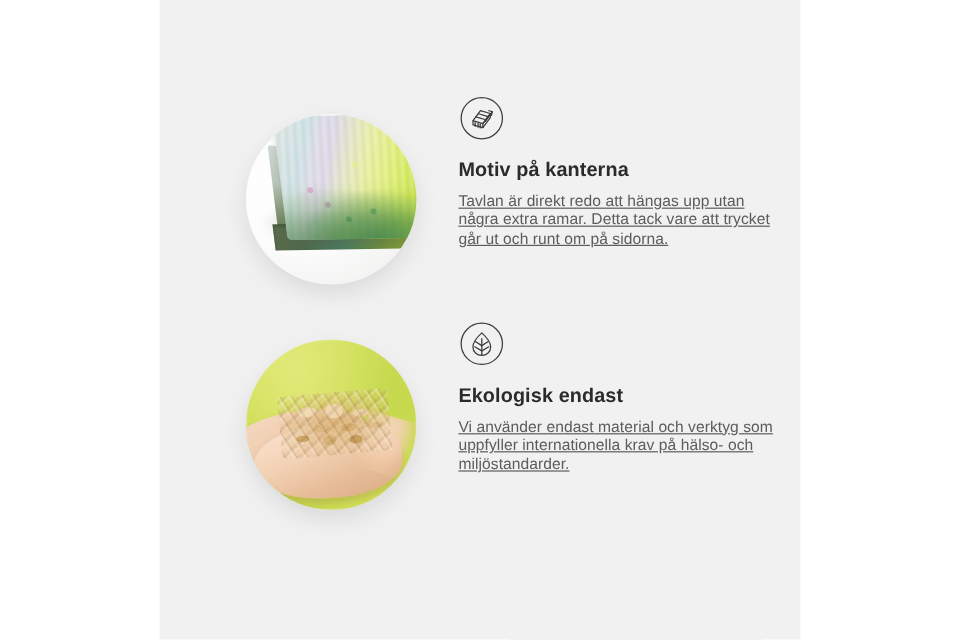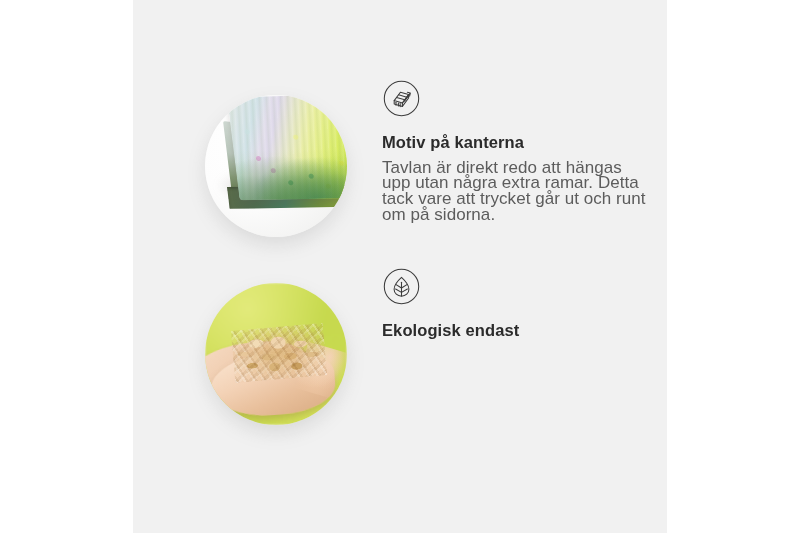--- a/index.html
+++ b/index.html
@@ -248,24 +248,25 @@
   .feat-title {
     margin: 0 0 7px 0;
     font-size: 16.5px;
     line-height: 1.2;
     font-weight: 600;
     color: #2b2b2b;
     letter-spacing: 0.1px;
   }
   .feat-desc {
     margin: 0;
-    font-size: 17px;
+    font-size: 13px;
     line-height: 15.6px;
     color: #5c5c5c;
     letter-spacing: 0.05px;
+    text-decoration: underline;
   }
 </style>
 </head>
 <body>
 
 <div class="page">
 
   <div class="panel">
 
     <div class="feature f1">
@@ -320,17 +321,18 @@
             <circle cx="18.5" cy="18.5" r="17.2"></circle>
             <path d="M18.5 9.4 C23.6 14.0 25.9 18.0 25.9 21.2 C25.9 25.3 22.6 28.2 18.5 28.2 C14.4 28.2 11.1 25.3 11.1 21.2 C11.1 18.0 13.4 14.0 18.5 9.4 Z"></path>
             <path d="M18.5 14.2 L18.5 28.0"></path>
             <path d="M18.5 20.0 L13.1 16.6"></path>
             <path d="M18.5 20.0 L23.9 16.6"></path>
             <path d="M18.5 24.4 L12.6 21.0"></path>
             <path d="M18.5 24.4 L24.4 21.0"></path>
           </svg>
         </div>
         <h2 class="feat-title">Ekologisk endast</h2>
+        <p class="feat-desc">Vi använder endast material och verktyg som uppfyller internationella krav på hälso- och miljöstandarder.</p>
       </div>
     </div>
 
   </div>
 </div>
 
 </body></html>

